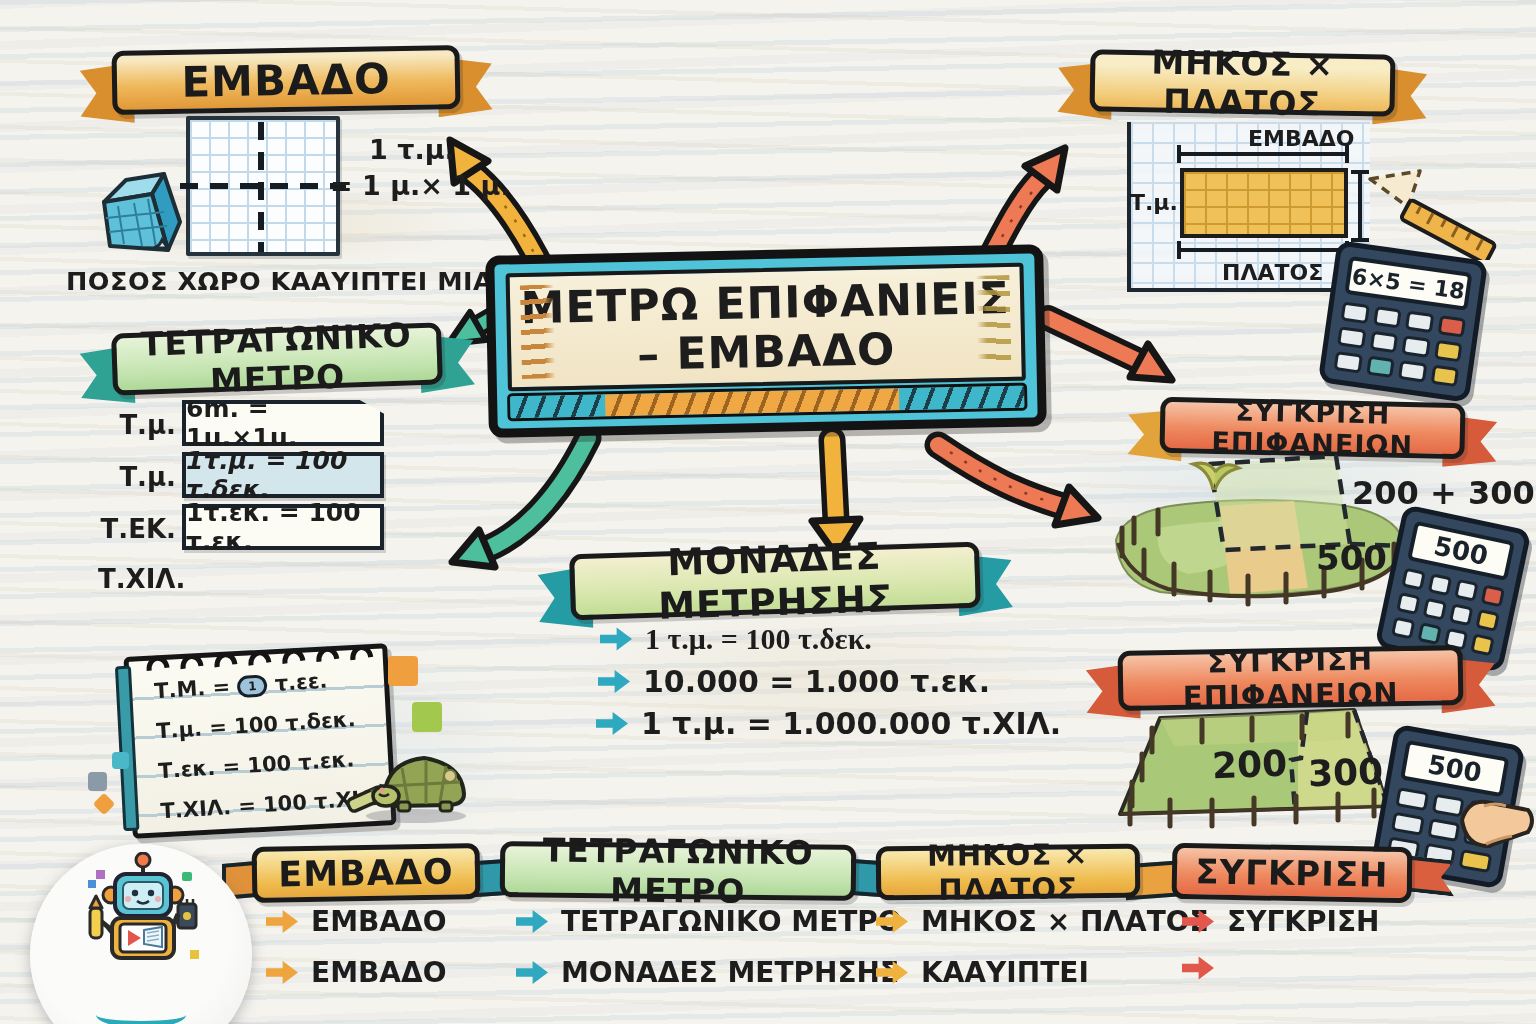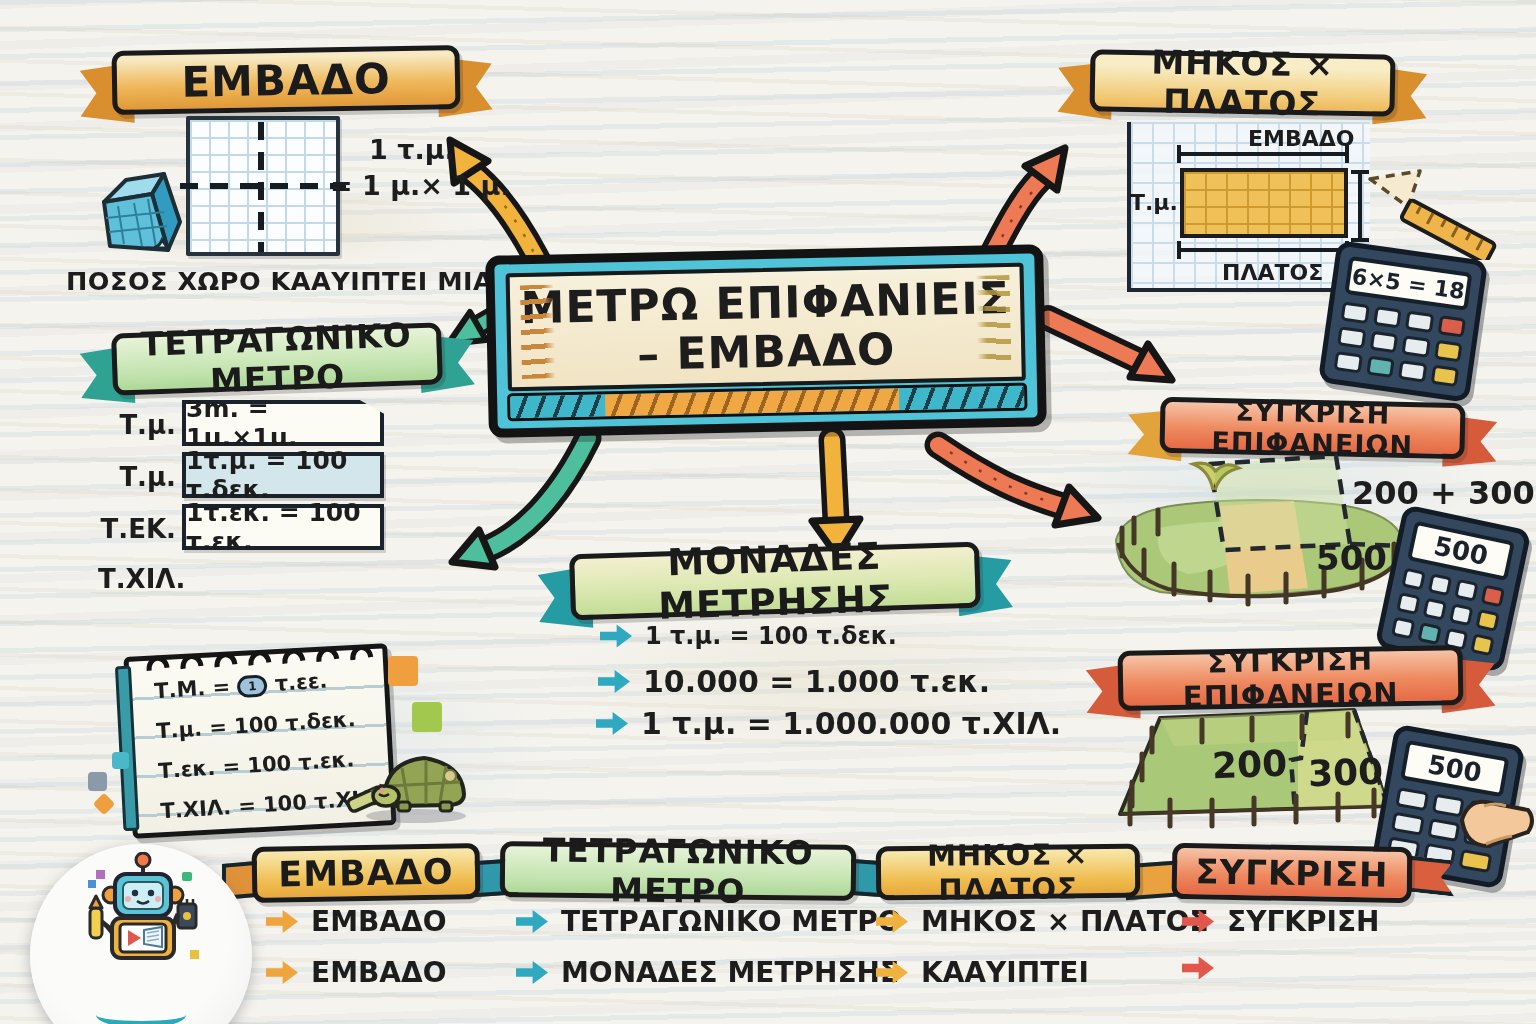--- a/index.html
+++ b/index.html
@@ -56,21 +56,21 @@
   .grid-square{position:absolute;left:186px;top:116px;width:154px;height:140px;background:#fbfdff;
     border:4px solid #26323c;border-radius:2px;
     background-image:linear-gradient(#c2d9e9 2px,transparent 2px),linear-gradient(90deg,#c2d9e9 2px,transparent 2px);
     background-size:19px 17px;box-shadow:2px 3px 0 rgba(50,60,70,.2);}
   .dash-v{position:absolute;width:6px;background:repeating-linear-gradient(180deg,#141c24 0 18px,rgba(0,0,0,0) 18px 30px);}
   .dash-h{position:absolute;height:6px;background:repeating-linear-gradient(90deg,#141c24 0 18px,rgba(0,0,0,0) 18px 30px);}
 
   
   .tt-row{position:absolute;left:182px;width:202px;height:46px;background:#fcfbf4;border:4px solid #1a232c;
     display:flex;align-items:center;justify-content:center;font-weight:bold;font-size:25px;box-shadow:2px 3px 0 rgba(40,40,40,.18);}
-  .tt-row.hl{background:#d3e6ec;}
+  .tt-row.hl{background:#d3e6ec;font-style:italic;}
   .tt-row.cut{clip-path:polygon(0 0,88% 0,100% 30%,100% 100%,0 100%);}
   .tt-label{position:absolute;width:78px;text-align:right;font-weight:bold;font-size:26px;}
 
   
   .dim{position:absolute;height:4px;background:#171c22;}
   .dim::before,.dim::after{content:"";position:absolute;top:-7px;width:4px;height:18px;background:#171c22;}
   .dim::before{left:0;}.dim::after{right:0;}
   .dimv{position:absolute;width:4px;background:#171c22;}
   .dimv::before,.dimv::after{content:"";position:absolute;left:-7px;height:4px;width:18px;background:#171c22;}
   .dimv::before{top:0;}.dimv::after{bottom:0;}
@@ -184,21 +184,21 @@
     <span class="rib-tail r tail-teal"></span>
     <div class="rib-band band-green" style="font-size:33px;">ΤΕΤΡΑΓΩΝΙΚΟ ΜΕΤΡΟ</div>
   </div>
 
   <div class="tt-label" style="left:98px;top:410px;">Τ.μ.</div>
   <div class="tt-label" style="left:98px;top:462px;">Τ.μ.</div>
   <div class="tt-label" style="left:98px;top:514px;">Τ.ΕΚ.</div>
   <div class="tt-label" style="left:98px;top:564px;">Τ.ΧΙΛ.</div>
 
   <div class="tt-row cut" style="top:400px;">
-      <span>3m. = 1μ.×1μ.</span>
+      <span>6m. = 1μ.×1μ.</span>
     </div>
   <div class="tt-row hl" style="top:452px;">
       <span>1τ.μ. = 100 τ.δεκ.</span>
     </div>
   <div class="tt-row" style="top:504px;">
       <span>1τ.εκ. = 100 τ.εκ.</span>
     </div>
 
   <div class="center-box">
     <div class="center-inner">
@@ -314,21 +314,21 @@
         <span class="key yellow"></span>
     </div>
   </div>
 
   <div class="ribbon" style="left:570px;top:548px;width:410px;height:66px;transform:rotate(-1.8deg);">
     <span class="rib-tail l tail-teal2"></span>
     <span class="rib-tail r tail-teal2"></span>
     <div class="rib-band band-lime" style="font-size:37px;">ΜΟΝΑΔΕΣ ΜΕΤΡΗΣΗΣ</div>
   </div>
 
-  <div class="leg-item" style="left:600px;top:622px;font-size:24px;">
+  <div class="leg-item" style="left:600px;top:622px;font-size:30px;font-family:Liberation Serif, serif;">
     <span class="arrow-ic ic-teal"></span>
     <span>1 τ.μ. = 100 τ.δεκ.</span>
   </div>
   <div class="leg-item" style="left:598px;top:664px;font-size:30px;">
     <span class="arrow-ic ic-teal"></span>
     <span>10.000 = 1.000 τ.εκ.</span>
   </div>
   <div class="leg-item" style="left:596px;top:706px;font-size:30px;">
     <span class="arrow-ic ic-teal"></span>
     <span>1 τ.μ. = 1.000.000 τ.ΧΙΛ.</span>

